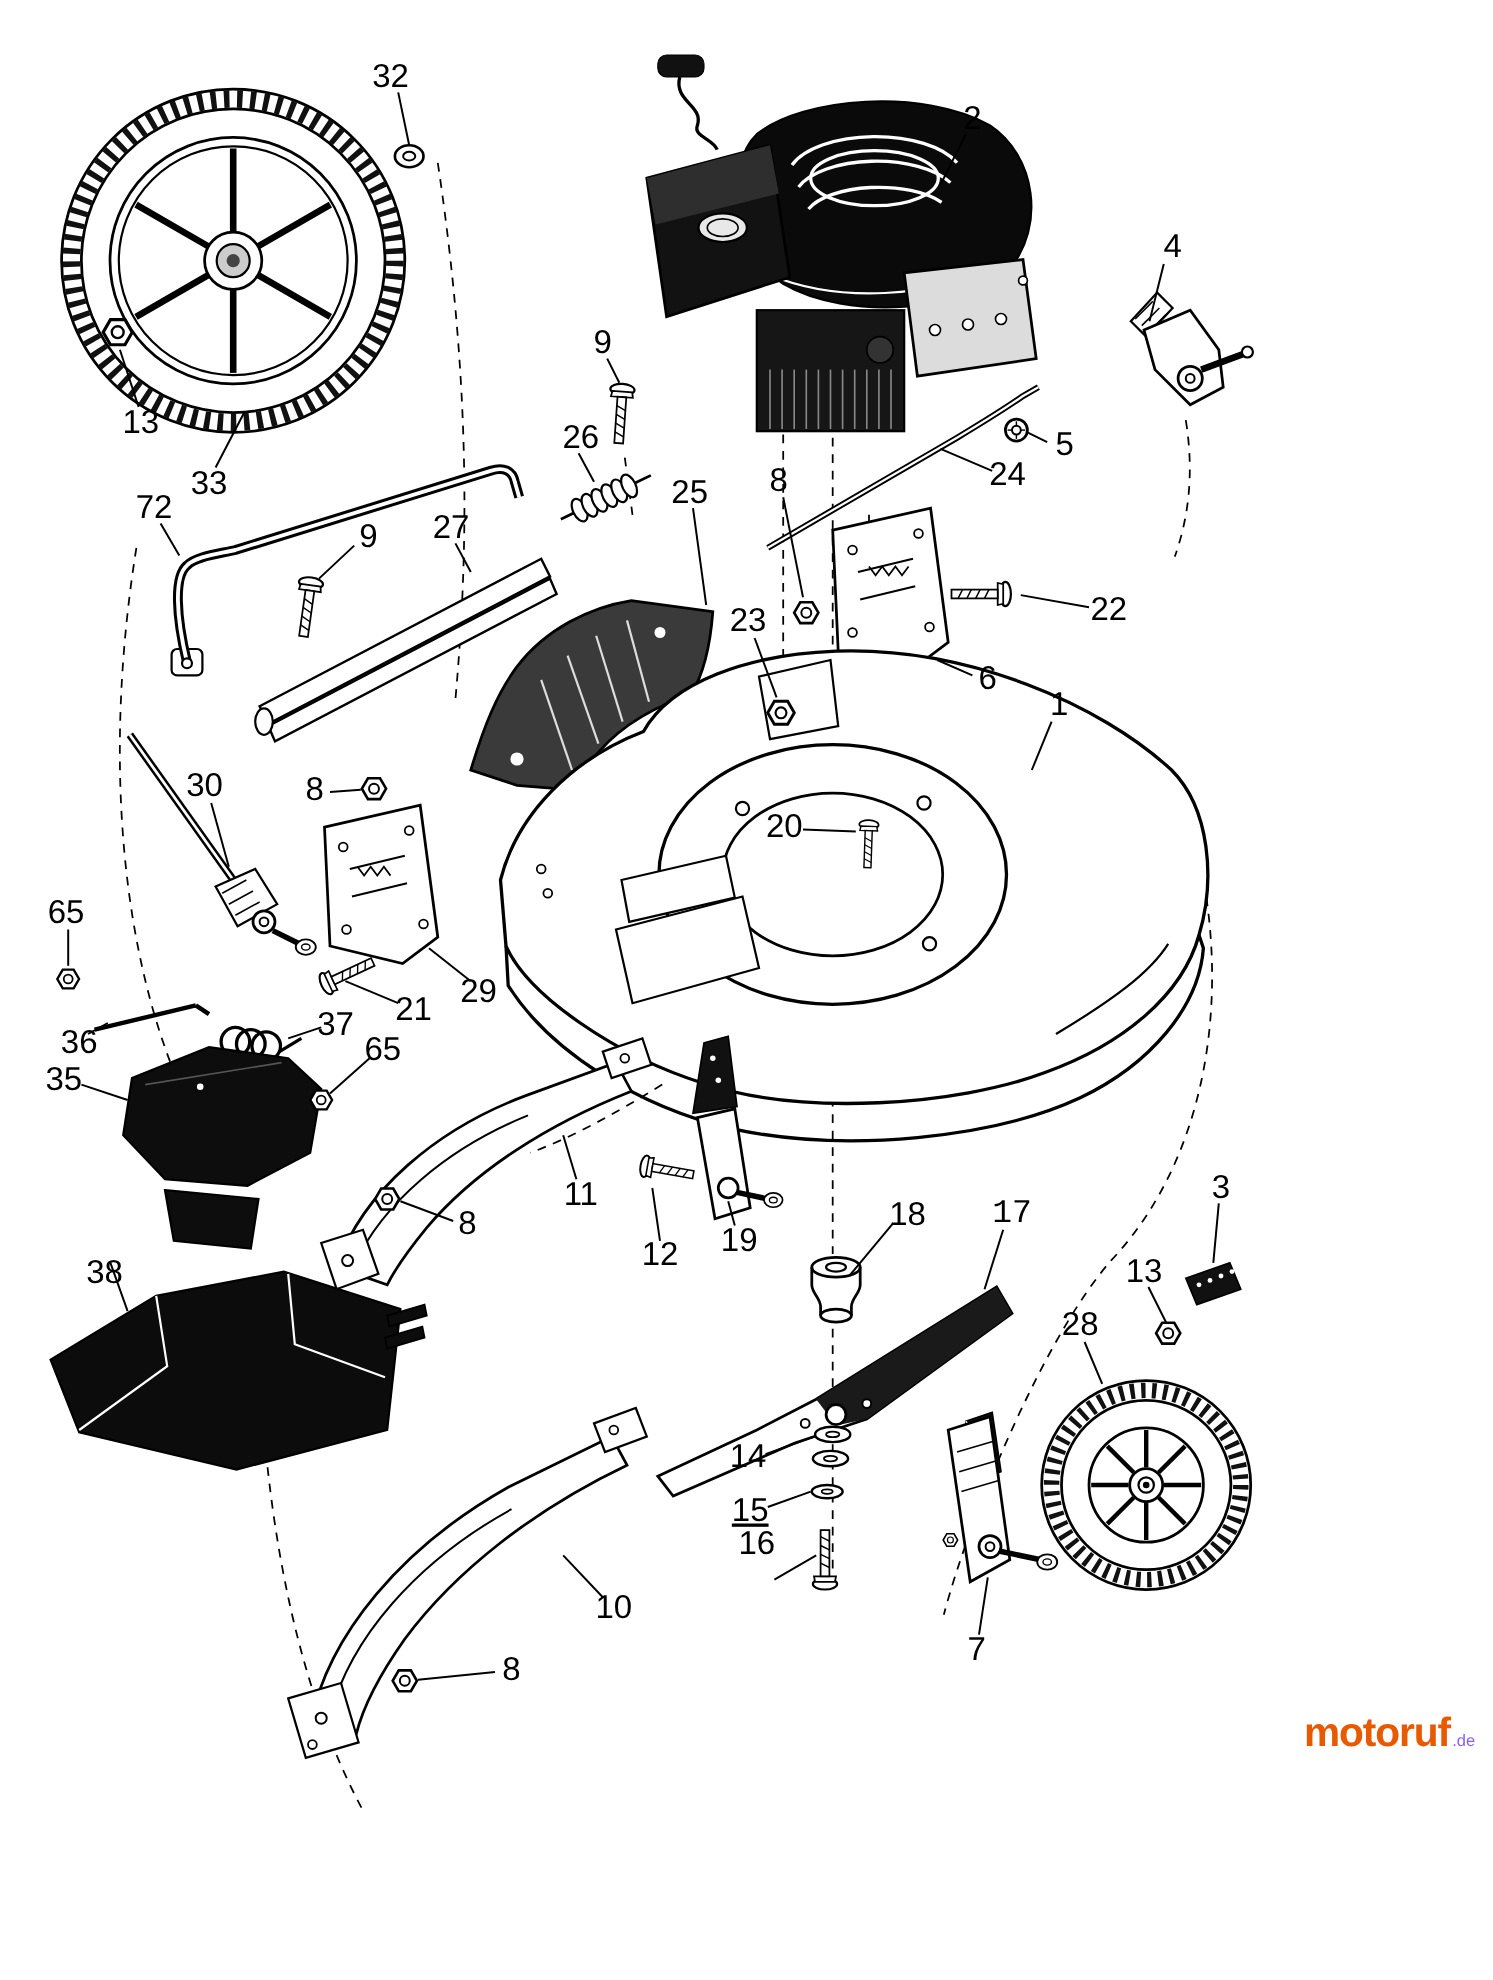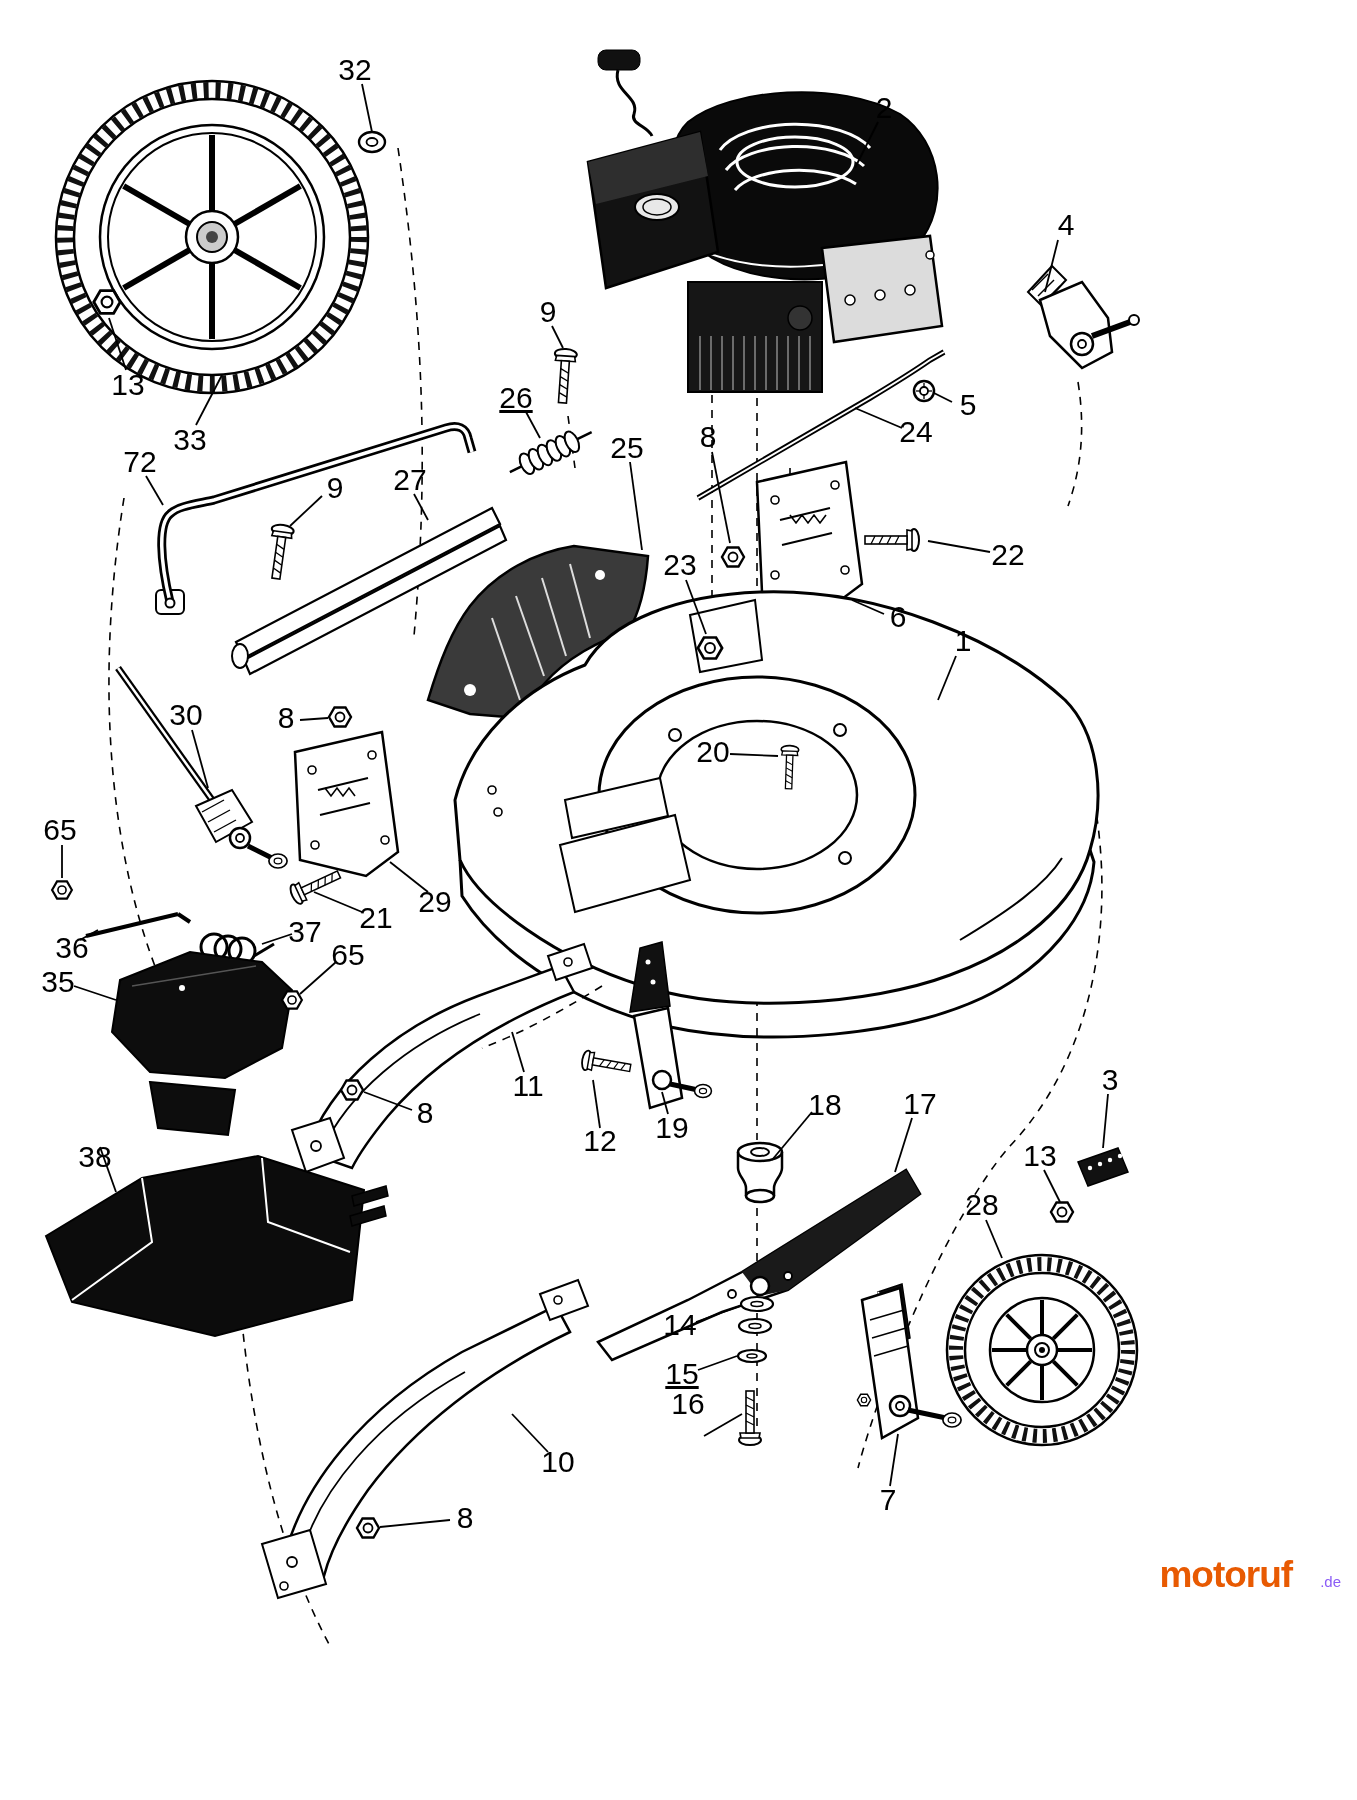--- a/index.html
+++ b/index.html
@@ -8,21 +8,21 @@
     overflow:hidden; font-family:"Liberation Sans", sans-serif;
   }
   .stage svg { position:absolute; left:0; top:0; }
   .callout {
     position:absolute; transform:translate(-50%,-50%);
     font-size:30px; font-weight:400; color:#000; white-space:nowrap;
     font-family:"Liberation Sans", sans-serif;
   }
   .watermark {
     position:absolute; right:16px; top:1554px;
-    display:flex; align-items:baseline; user-select:none;gap:26px;
+    display:flex; align-items:baseline; user-select:none;
   }
   .watermark .brand { font-size:37px; font-weight:700; letter-spacing:-1px; }
   .watermark .tld { font-size:15px; color:#8b5cf6; margin-left:2px; font-weight:400; }
 </style>
 </head>
 <body>
 
 <div class="stage" style="background: rgb(255, 255, 255);">
 
 <svg width="1357" height="1800" viewBox="0 0 1357 1800">
@@ -451,21 +451,21 @@
   </g>
 </svg>
 
 <div>
       <div class="callout" style="left: 355px; top: 70px;">32</div>
       <div class="callout" style="left: 884px; top: 108px;">2</div>
       <div class="callout" style="left: 1066px; top: 225px;">4</div>
       <div class="callout" style="left: 128px; top: 385px;">13</div>
       <div class="callout" style="left: 190px; top: 440px;">33</div>
       <div class="callout" style="left: 548px; top: 312px;">9</div>
-      <div class="callout" style="left: 516px; top: 398px; text-decoration: underline;">26</div>
+      <div class="callout" style="left: 528px; top: 398px;">26</div>
       <div class="callout" style="left: 627px; top: 448px;">25</div>
       <div class="callout" style="left: 708px; top: 437px;">8</div>
       <div class="callout" style="left: 916px; top: 432px;">24</div>
       <div class="callout" style="left: 968px; top: 405px;">5</div>
       <div class="callout" style="left: 140px; top: 462px;">72</div>
       <div class="callout" style="left: 335px; top: 488px;">9</div>
       <div class="callout" style="left: 410px; top: 480px;">27</div>
       <div class="callout" style="left: 1008px; top: 555px;">22</div>
       <div class="callout" style="left: 680px; top: 565px;">23</div>
       <div class="callout" style="left: 898px; top: 617px;">6</div>
@@ -478,21 +478,21 @@
       <div class="callout" style="left: 376px; top: 918px;">21</div>
       <div class="callout" style="left: 72px; top: 948px;">36</div>
       <div class="callout" style="left: 305px; top: 932px;">37</div>
       <div class="callout" style="left: 58px; top: 982px;">35</div>
       <div class="callout" style="left: 348px; top: 955px;">65</div>
       <div class="callout" style="left: 425px; top: 1113px;">8</div>
       <div class="callout" style="left: 528px; top: 1086px;">11</div>
       <div class="callout" style="left: 600px; top: 1141px;">12</div>
       <div class="callout" style="left: 672px; top: 1128px;">19</div>
       <div class="callout" style="left: 825px; top: 1105px;">18</div>
-      <div class="callout" style="left: 920px; top: 1104px;">17</div>
+      <div class="callout" style="left: 920px; top: 1104px; font-family: Liberation Mono, monospace;">17</div>
       <div class="callout" style="left: 1110px; top: 1080px;">3</div>
       <div class="callout" style="left: 1040px; top: 1156px;">13</div>
       <div class="callout" style="left: 982px; top: 1205px;">28</div>
       <div class="callout" style="left: 95px; top: 1133px; margin-top: 24px;">38</div>
       <div class="callout" style="left: 680px; top: 1325px;">14</div>
       <div class="callout" style="left: 682px; top: 1374px; text-decoration: underline;">15</div>
       <div class="callout" style="left: 688px; top: 1404px;">16</div>
       <div class="callout" style="left: 558px; top: 1462px;">10</div>
       <div class="callout" style="left: 465px; top: 1518px;">8</div>
       <div class="callout" style="left: 888px; top: 1500px;">7</div>

